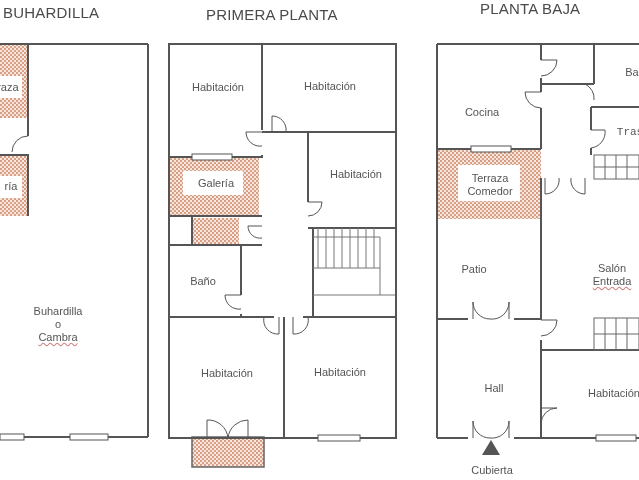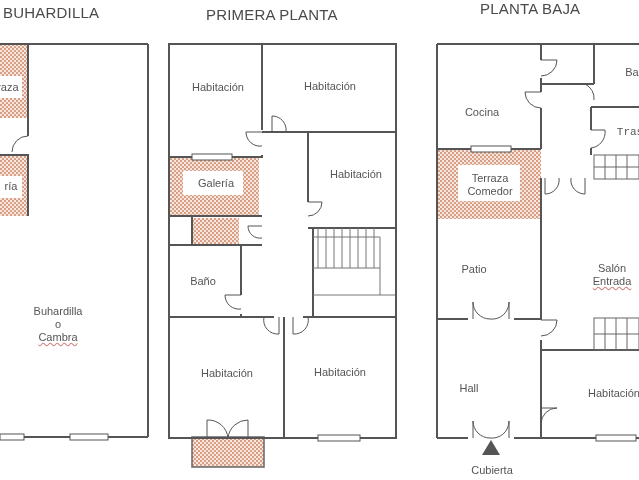--- a/index.html
+++ b/index.html
@@ -177,15 +177,15 @@
 <div class="lbl" style="left:630px; top:126px;font-family:Liberation Mono, monospace;">Tras</div>
 <div class="lbl" style="left:490px; top:172px;">
   <div>Terraza</div>
   <div>Comedor</div>
 </div>
 <div class="lbl" style="left:474px; top:263px;">Patio</div>
 <div class="lbl" style="left:612px; top:262px;text-align:center;">
   <div>Salón</div>
   <div class="u">Entrada</div>
 </div>
-<div class="lbl" style="left:469px; top:382px;">Hall</div>
+<div class="lbl" style="left:494px; top:382px;">Hall</div>
 <div class="lbl" style="left:614px; top:387px;">Habitación</div>
 <div class="lbl" style="left:492px; top:464px;">Cubierta</div>
 
 </body></html>

